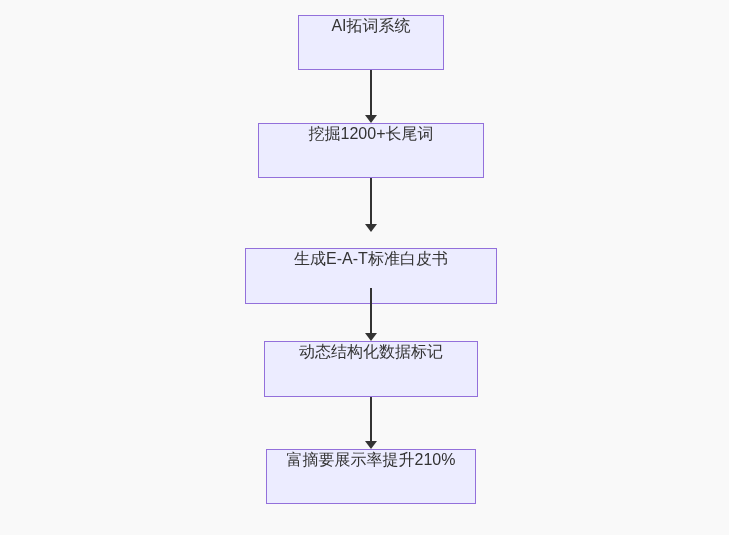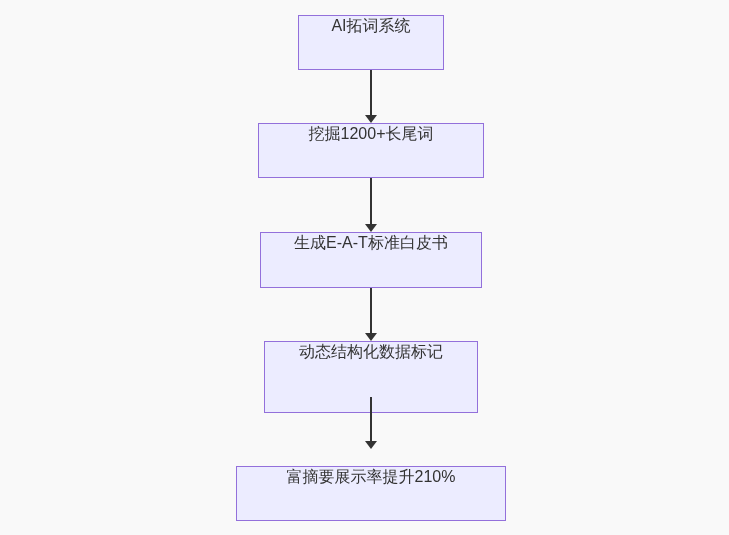--- a/index.html
+++ b/index.html
@@ -26,23 +26,23 @@
     border: 1px solid var(--node-border, #9370DB);
     color: var(--text, #333333);
     font-size: 16px;
     display: flex;
     align-items: flex-start;
     justify-content: center;
     white-space: nowrap;
   }
   .node-1 { top: 15px;  width: 146px; }
   .node-2 { top: 123px; width: 226px; }
-  .node-3 { top: 232px; width: 222px; height: 56px; }
-  .node-4 { top: 341px; width: 214px; height: 72px; }
-  .node-5 { top: 449px; width: 270px; margin-top: 17px; }
+  .node-3 { top: 248px; width: 252px; height: 56px; }
+  .node-4 { top: 341px; width: 214px; height: 56px; }
+  .node-5 { top: 449px; width: 210px; }
   .arrow {
     position: absolute;
     left: 371px;
     width: 0;
   }
   .arrow-1 { top: 70px;  height: 53px; }
   .arrow-2 { top: 178px; height: 54px; }
   .arrow-3 { top: 288px; height: 53px; }
   .arrow-4 { top: 397px; height: 52px; }
   .arrow .shaft {

